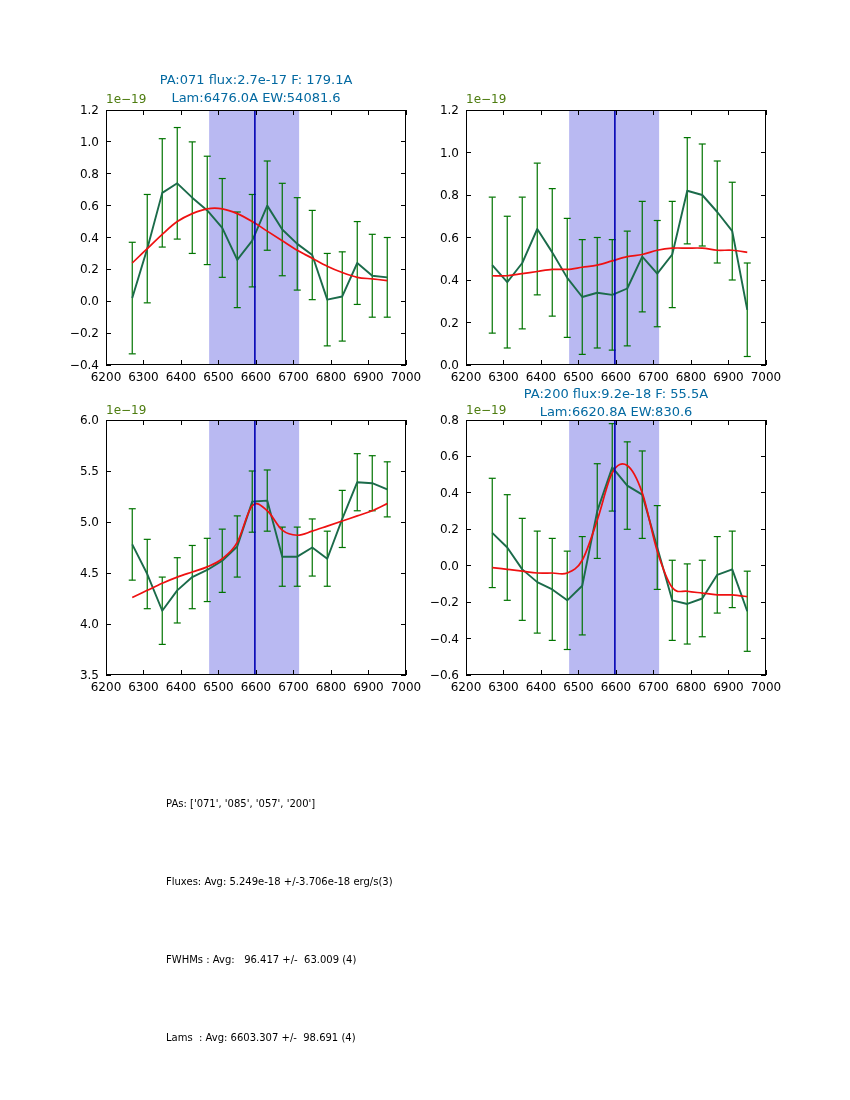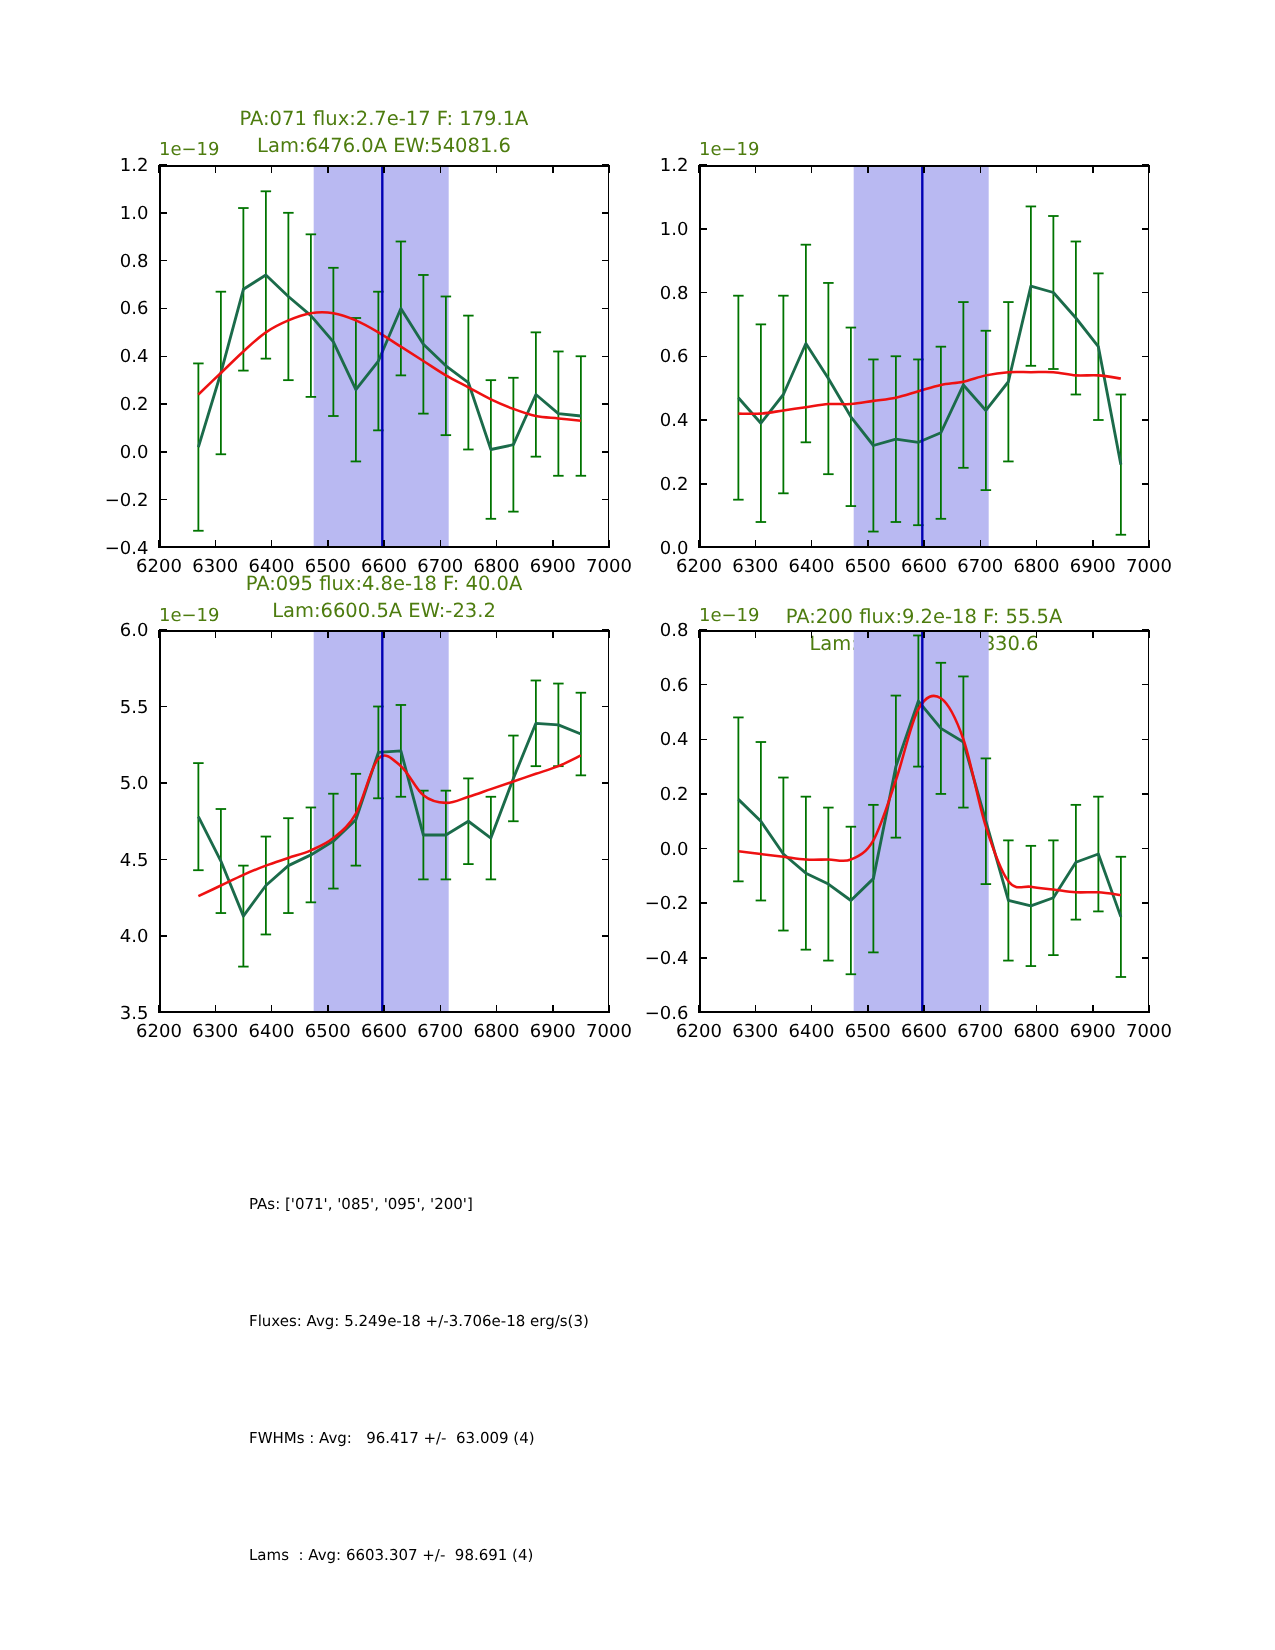--- a/index.html
+++ b/index.html
@@ -2,21 +2,21 @@
 <html><head>
 <meta charset="utf-8">
 <style>
   html,body{margin:0;padding:0;background:#ffffff;}
   .page{
     position:relative;width:850px;height:1100px;background:#ffffff;
     font-family:"DejaVu Sans", sans-serif;color:#000;overflow:hidden;
   }
   .sp-title{
     position:absolute;width:300px;text-align:center;
-    font-size:13px;line-height:18px;color:#4d7c0f;
+    font-size:13px;line-height:18px;color:#0369a1;
   }
   .offset-label{
     position:absolute;font-size:12px;color:#4d7c0f;
   }
   .axes-svg{position:absolute;overflow:visible;}
   .footer{
     position:absolute;left:166px;top:739px;
     font-size:10px;line-height:26px;white-space:pre;color:#000;
   }
 </style>
@@ -264,24 +264,20 @@
         <text x="-7" y="259" text-anchor="end">0.0</text>
         <text x="-7" y="216.5" text-anchor="end">0.2</text>
         <text x="-7" y="174" text-anchor="end">0.4</text>
         <text x="-7" y="131.5" text-anchor="end">0.6</text>
         <text x="-7" y="88.99999999999997" text-anchor="end">0.8</text>
         <text x="-7" y="46.5" text-anchor="end">1.0</text>
         <text x="-7" y="4" text-anchor="end">1.2</text>
       </g>
     </svg>
 
-  <div class="sp-title" style="left:106px;top:381px;">
-    <div>PA:095 flux:4.8e-18 F: 40.0A</div>
-    <div>Lam:6600.5A EW:-23.2</div>
-  </div>
   <div class="offset-label" style="left:106px;top:403px;">1e−19</div>
   <svg id="plot-2" class="axes-svg" style="left:106px;top:420px;" width="300" height="255">
       <rect x="103.125" y="0" width="90" height="255" fill="#b9b9f2"></rect>
       <g stroke="#007400" stroke-width="1.2">
         <line x1="26.25" y1="160.13999999999993" x2="26.25" y2="88.74000000000001"></line>
         <line x1="22.75" y1="160.13999999999993" x2="29.75" y2="160.13999999999993"></line>
         <line x1="22.75" y1="88.74000000000001" x2="29.75" y2="88.74000000000001"></line>
         <line x1="41.25" y1="188.7" x2="41.25" y2="119.34"></line>
         <line x1="37.75" y1="188.7" x2="44.75" y2="188.7"></line>
         <line x1="37.75" y1="119.34" x2="44.75" y2="119.34"></line>
@@ -382,21 +378,21 @@
         <text x="300" y="271" text-anchor="middle">7000</text>
         <text x="-7" y="259" text-anchor="end">3.5</text>
         <text x="-7" y="208" text-anchor="end">4.0</text>
         <text x="-7" y="157" text-anchor="end">4.5</text>
         <text x="-7" y="106" text-anchor="end">5.0</text>
         <text x="-7" y="55" text-anchor="end">5.5</text>
         <text x="-7" y="4" text-anchor="end">6.0</text>
       </g>
     </svg>
 
-  <div class="sp-title" style="left:466px;top:403px;">
+  <div class="sp-title" style="left:466px;top:385px;">
     <div>PA:200 flux:9.2e-18 F: 55.5A</div>
     <div>Lam:6620.8A EW:830.6</div>
   </div>
   <div class="offset-label" style="left:466px;top:403px;">1e−19</div>
   <svg id="plot-3" class="axes-svg" style="left:466px;top:420px;" width="300" height="255">
       <rect x="103.125" y="0" width="90" height="255" fill="#b9b9f2"></rect>
       <g stroke="#007400" stroke-width="1.2">
         <line x1="26.25" y1="167.57142857142856" x2="26.25" y2="58.28571428571425"></line>
         <line x1="22.75" y1="167.57142857142856" x2="29.75" y2="167.57142857142856"></line>
         <line x1="22.75" y1="58.28571428571425" x2="29.75" y2="58.28571428571425"></line>
@@ -507,21 +503,21 @@
         <text x="-7" y="186.14285714285717" text-anchor="end">−0.2</text>
         <text x="-7" y="149.71428571428572" text-anchor="end">0.0</text>
         <text x="-7" y="113.28571428571428" text-anchor="end">0.2</text>
         <text x="-7" y="76.85714285714286" text-anchor="end">0.4</text>
         <text x="-7" y="40.428571428571416" text-anchor="end">0.6</text>
         <text x="-7" y="4" text-anchor="end">0.8</text>
       </g>
     </svg>
 
   <div class="footer">
-    <div>PAs: ['071', '085', '095', '200']</div>
+    <div>PAs: ['071', '085', '057', '200']</div>
     <div>Fluxes: Avg: 5.249e-18 +/-3.706e-18 erg/s(3)</div>
     <div>FWHMs : Avg:   96.417 +/-  63.009 (4)</div>
     <div>Lams  : Avg: 6603.307 +/-  98.691 (4)</div>
     
     
   </div>
 
 </div>
 
 </body></html>

